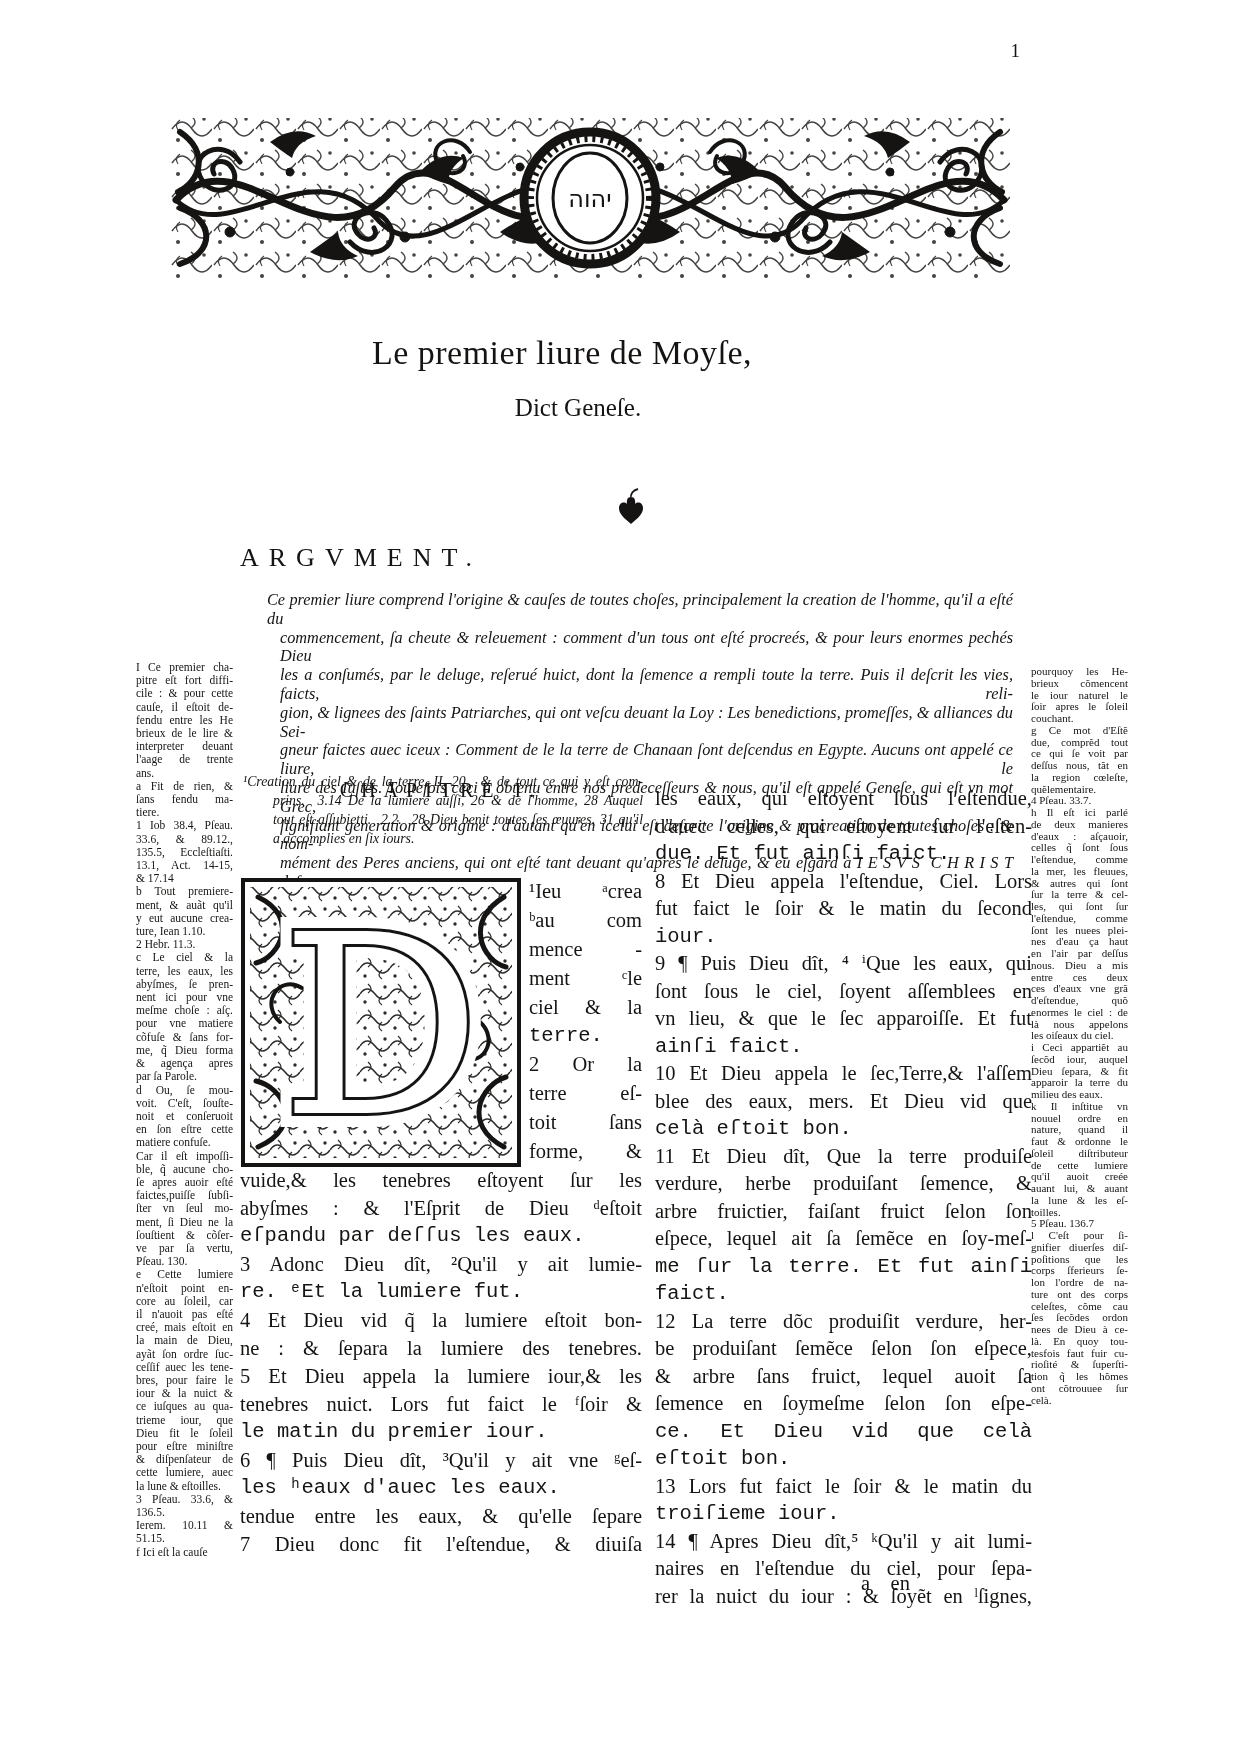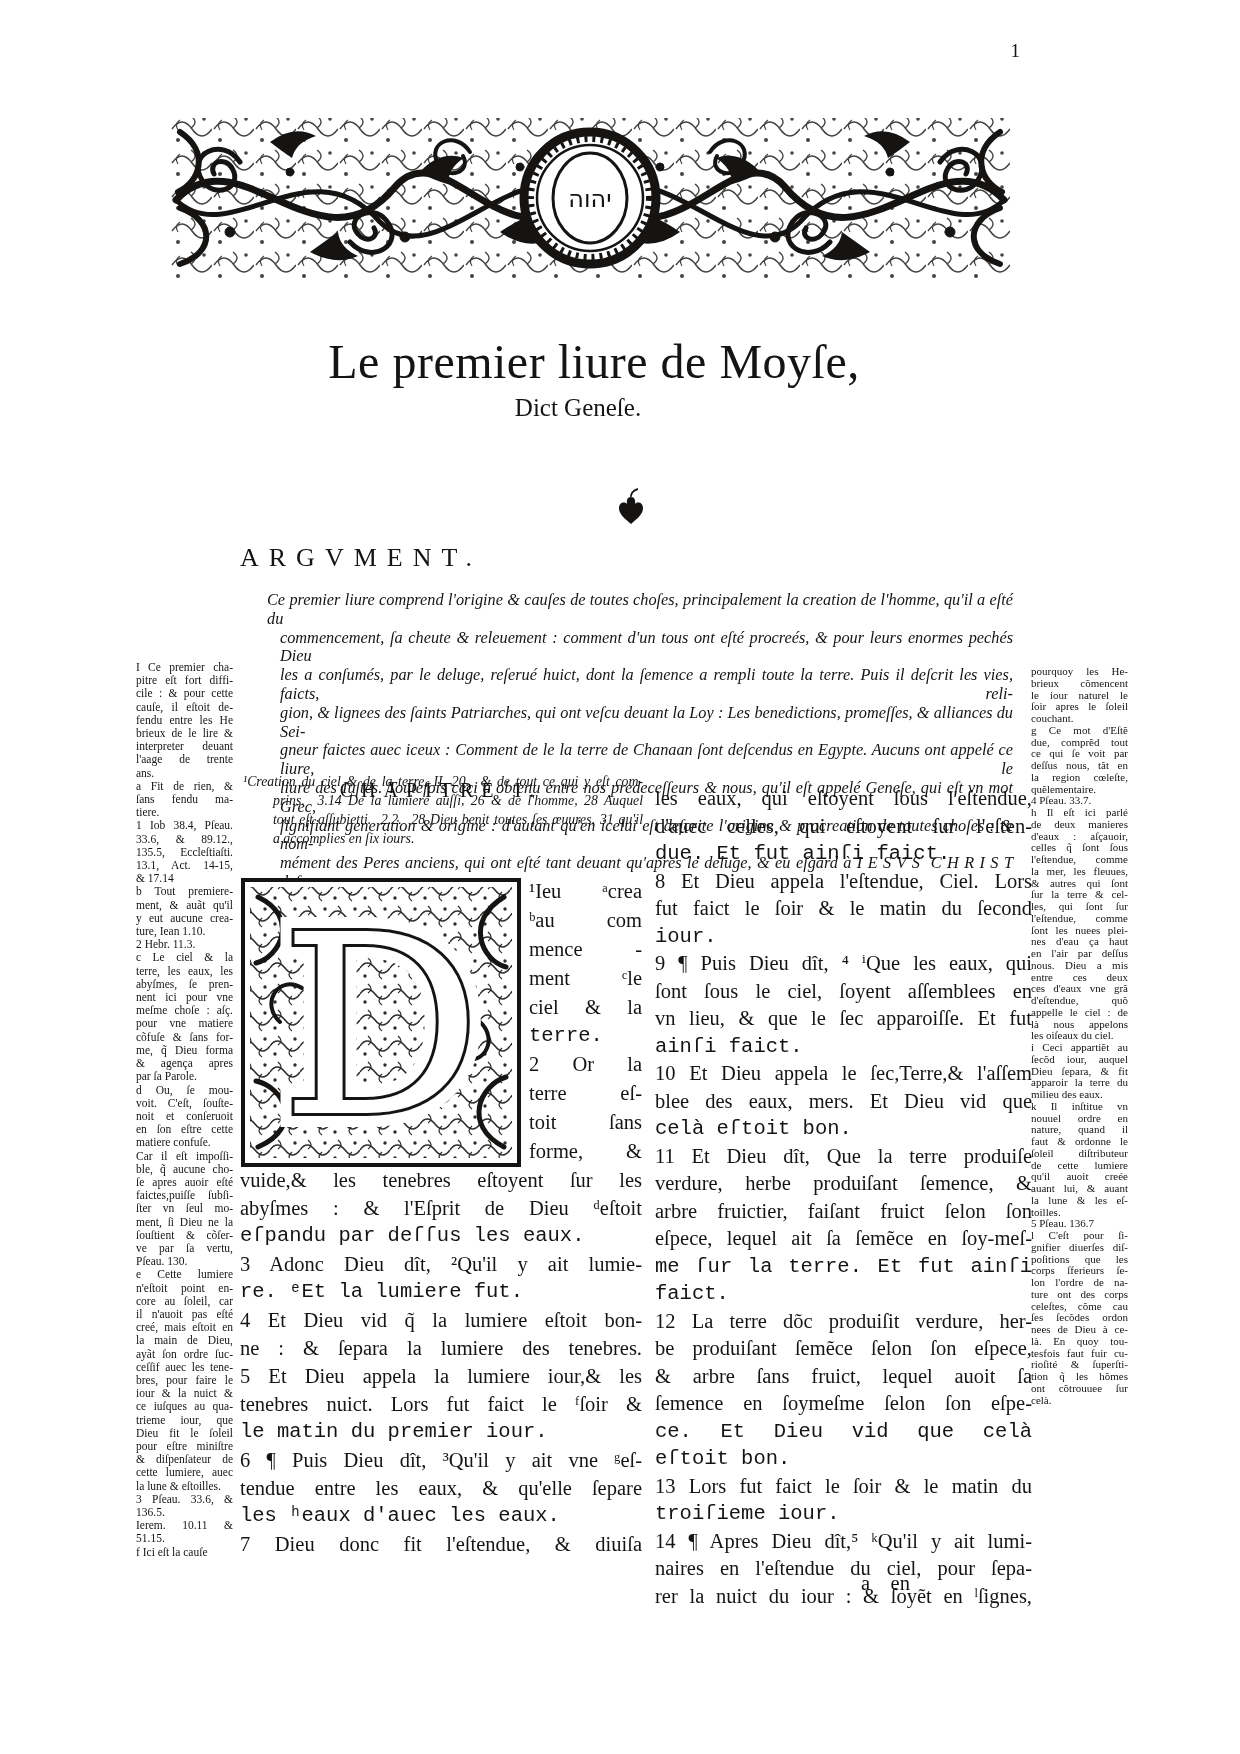--- a/index.html
+++ b/index.html
@@ -4,22 +4,22 @@
 <title>Document</title>
 <style>
   html,body{margin:0;padding:0;background:#ffffff;}
   .page{
     position:relative;width:1240px;height:1754px;background:#ffffff;
     color:#161412;font-family:"Liberation Serif","DejaVu Serif",serif;
     overflow:hidden;
   }
   .folio{position:absolute;left:975px;top:40px;width:45px;text-align:right;font-size:19px;}
   .headpiece{position:absolute;left:170px;top:112px;width:840px;height:173px;}
-  .title{position:absolute;left:252px;top:334px;width:684px;margin:0;text-align:center;
-         font-weight:normal;font-size:48px;letter-spacing:.5px;}
+  .title{position:absolute;left:220px;top:334px;width:684px;margin:0;text-align:center;
+         font-weight:normal;font-size:34px;letter-spacing:.5px;}
   .subtitle{position:absolute;left:236px;top:394px;width:684px;text-align:center;font-size:25px;}
   .fleuron{position:absolute;left:240px;top:488px;width:782px;text-align:center;}
   .arg-head{position:absolute;left:240px;top:543px;width:782px;text-align:left;
             font-size:26px;letter-spacing:10px;}
   .argument{position:absolute;left:267px;top:591px;width:746px;font-style:italic;
             font-size:16.3px;line-height:18.8px;}
   .aline{text-align:justify;text-align-last:justify;padding-left:13px;white-space:pre-wrap;}
   .aline.first{padding-left:0;}
   .aline.end{text-align-last:left;}
   .lmargin{position:absolute;left:136px;top:661px;width:97px;font-size:11.5px;line-height:13.2px;}
@@ -208,21 +208,21 @@
       <div class="mline">ſur la terre &amp; cel-</div>
       <div class="mline">les, qui ſont ſur</div>
       <div class="mline">l'eſtendue, comme</div>
       <div class="mline">ſont les nuees plei-</div>
       <div class="mline">nes d'eau ça haut</div>
       <div class="mline">en l'air par deſſus</div>
       <div class="mline">nous. Dieu a mis</div>
       <div class="mline">entre ces deux</div>
       <div class="mline">ces d'eaux vne grã</div>
       <div class="mline">d'eſtendue, quõ</div>
-      <div class="mline">appelle le ciel : de</div>
+      <div class="mline">enormes le ciel : de</div>
       <div class="mline">là nous appelons</div>
       <div class="mline end">les oiſeaux du ciel.</div>
       <div class="mline">i Ceci appartiẽt au</div>
       <div class="mline">ſecõd iour, auquel</div>
       <div class="mline">Dieu ſepara, &amp; fit</div>
       <div class="mline">apparoir la terre du</div>
       <div class="mline end">milieu des eaux.</div>
       <div class="mline">k Il inſtitue vn</div>
       <div class="mline">nouuel ordre en</div>
       <div class="mline">nature, quand il</div>
@@ -304,22 +304,22 @@
       <div class="bline">abyſmes : &amp; l'Eſprit de Dieu ᵈeſtoit</div>
       <div class="bline end">eſpandu par deſſus les eaux.</div>
       <div class="bline">3 Adonc Dieu dît, ²Qu'il y ait lumie-</div>
       <div class="bline end">re. ᵉEt la lumiere fut.</div>
       <div class="bline">4 Et Dieu vid q̃ la lumiere eſtoit bon-</div>
       <div class="bline">ne : &amp; ſepara la lumiere des tenebres.</div>
       <div class="bline">5 Et Dieu appela la lumiere iour,&amp; les</div>
       <div class="bline">tenebres nuict. Lors fut faict le ᶠſoir &amp;</div>
       <div class="bline end">le matin du premier iour.</div>
       <div class="bline">6 ¶ Puis Dieu dît, ³Qu'il y ait vne ᵍeſ-</div>
+      <div class="bline end">les ʰeaux d'auec les eaux.</div>
       <div class="bline">tendue entre les eaux, &amp; qu'elle ſepare</div>
-      <div class="bline end">les ʰeaux d'auec les eaux.</div>
       <div class="bline">7 Dieu donc fit l'eſtendue, &amp; diuiſa</div>
     </div>
 
   <div class="rightcol">
       <div class="bline">les eaux, qui eſtoyent ſous l'eſtendue,</div>
       <div class="bline">d'auec celles, qui eſtoyent ſur l'eſten-</div>
       <div class="bline end">due. Et fut ainſi faict.</div>
       <div class="bline">8 Et Dieu appela l'eſtendue, Ciel. Lors</div>
       <div class="bline">fut faict le ſoir &amp; le matin du ſecond</div>
       <div class="bline end">iour.</div>

